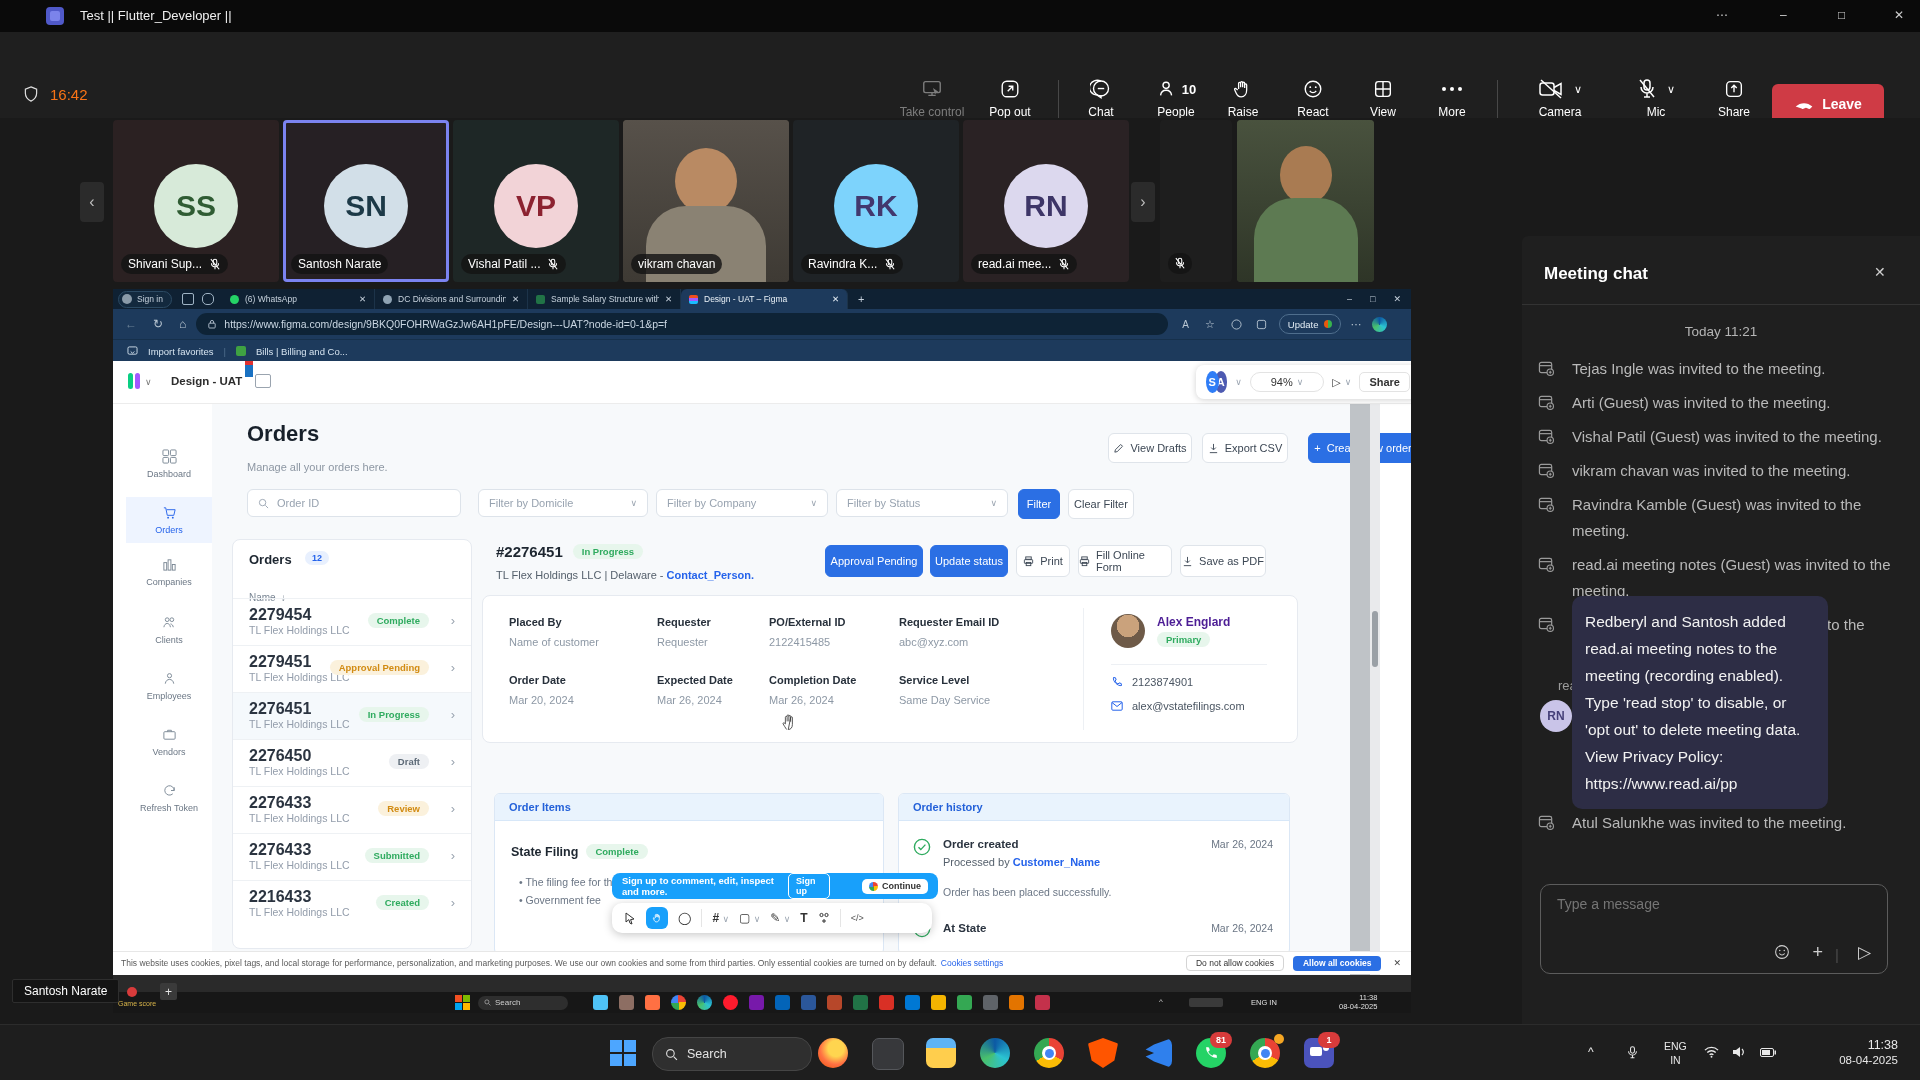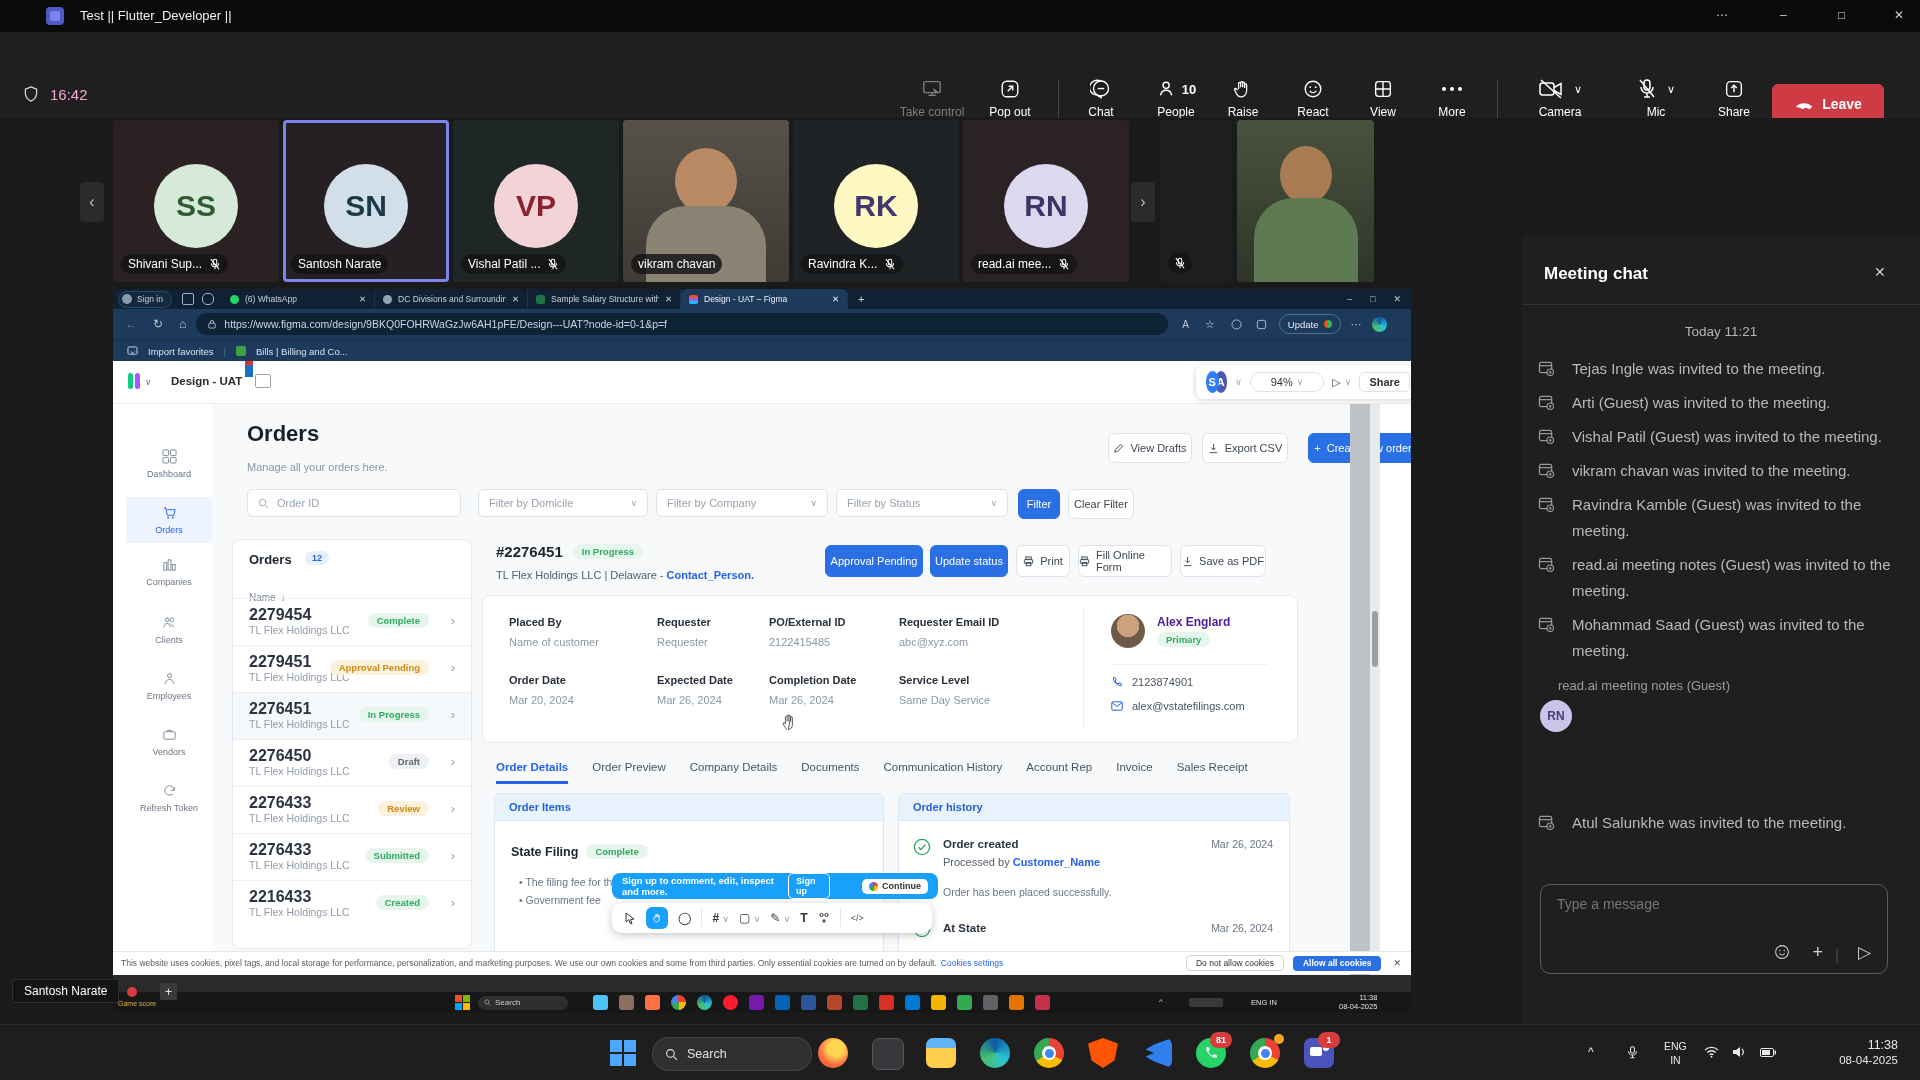--- a/index.html
+++ b/index.html
@@ -12,21 +12,21 @@
   .titlebar .tlogo:after{content:"";position:absolute;left:4px;top:4px;width:10px;height:10px;background:#7b83eb;border-radius:2px;}
   .titlebar .ttext{left:80px;top:8px;font-size:13px;color:#efefef;}
   .winctl{top:8px;font-size:12px;color:#cfcfcf;}
   .toolbar{left:0;top:32px;width:1920px;height:86px;background:#1f1f1f;}
   .ctrl{position:absolute;top:46px;width:76px;display:flex;flex-direction:column;align-items:center;gap:5px;color:#fff;font-size:12px;}
   .ctrl.dim{color:#7d7d7d;}
   .ctrl .lbl{white-space:nowrap;}
   .vdiv{position:absolute;top:48px;height:42px;width:1px;background:#484848;}
   .chat-underline{position:absolute;top:108px;width:36px;height:3px;background:#fff;border-radius:2px;}
   .leave{left:1772px;top:52px;width:112px;height:40px;background:#cf3b45;border-radius:6px;display:flex;align-items:center;justify-content:center;gap:8px;color:#fff;font-size:14px;font-weight:700;}
-  .timebox{left:22px;top:52px;display:flex;align-items:center;gap:10px;color:#f9a8d4;font-size:15px;}
+  .timebox{left:22px;top:52px;display:flex;align-items:center;gap:10px;color:#f97316;font-size:15px;}
   
   .stage{left:0;top:118px;width:1920px;height:906px;background:#1a1a1a;}
   .tile{position:absolute;top:2px;width:166px;height:162px;border-radius:4px;overflow:hidden;}
   .tile.sel{outline:3px solid #7b83f0;outline-offset:-3px;}
   .avatar{position:absolute;left:50%;top:44px;transform:translateX(-50%);width:84px;height:84px;border-radius:50%;display:flex;align-items:center;justify-content:center;font-size:30px;font-weight:700;}
   .nametag{position:absolute;left:8px;bottom:8px;background:rgba(20,20,20,.82);border-radius:10px;padding:3px 7px;display:flex;align-items:center;gap:7px;color:#fff;font-size:12px;max-width:140px;white-space:nowrap;}
   .navbtn{position:absolute;top:64px;width:24px;height:40px;background:#2b2b2b;border-radius:4px;color:#bdbdbd;font-size:16px;display:flex;align-items:center;justify-content:center;}
   .photo{position:absolute;inset:0;}
   .head{position:absolute;left:50%;transform:translateX(-50%);border-radius:50%;}
   .shoulders{position:absolute;left:50%;transform:translateX(-50%);border-radius:40px 40px 0 0;}
@@ -282,21 +282,21 @@
     <div class="photo" style="background:linear-gradient(180deg,#57514a 0%,#3e3a34 100%);">
       <div class="head" style="top:28px;width:62px;height:66px;background:#b98a63;"></div>
       <div class="shoulders" style="top:86px;width:120px;height:80px;background:#8a8273;"></div>
     </div>
     <div class="nametag">
         <span>vikram chavan</span>
       </div>
   </div>
 
   <div class="tile" style="left:793px;background:#1f2326;">
-    <div class="avatar" style="background:#fef9c3;color:#42386e;">RK</div>
+    <div class="avatar" style="background:#7dd3fc;color:#42386e;">RK</div>
     <div class="nametag">
         <span>Ravindra K...</span>
       <span>
           <svg width="12" height="13" viewBox="0 0 20 22">
             <rect x="7" y="2" width="6" height="10" rx="3" fill="none" stroke="#fff" stroke-width="1.8"></rect>
             <path d="M4 9a6 6 0 0012 0M10 15v4" fill="none" stroke="#fff" stroke-width="1.8"></path>
             <line x1="3" y1="2" x2="17" y2="19" stroke="#fff" stroke-width="1.8"></line>
           </svg>
         </span>
       </div>
@@ -714,30 +714,20 @@
             <span>
                 <svg width="12" height="10" viewBox="0 0 12 10">
                   <rect x=".8" y=".8" width="10.4" height="8.4" rx="1" fill="none" stroke="#2563eb"></rect>
                   <path d="M1 1.5L6 5.5l5-4" fill="none" stroke="#2563eb"></path>
                 </svg>
               </span>
             <span>alex@vstatefilings.com</span>
           </div>
         </div>
 
-        <div class="tabsrow" style="left:284px;top:358px;">
-          <span class="ptab active">Order Details</span>
-          <span class="ptab">Order Preview</span>
-          <span class="ptab">Company Details</span>
-          <span class="ptab">Documents</span>
-          <span class="ptab">Communication History</span>
-          <span class="ptab">Account Rep</span>
-          <span class="ptab">Invoice</span>
-          <span class="ptab">Sales Receipt</span>
-        </div>
 
         <div class="subcard" style="left:282px;top:390px;width:388px;height:160px;">
           <div class="subhead">Order Items</div>
           <div class="abs" style="left:16px;top:50px;display:flex;gap:8px;align-items:center;">
             <span style="font-size:12.5px;font-weight:700;color:#1d2630;">State Filing</span>
             <span class="badge b-green">Complete</span>
           </div>
           <div class="abs" style="left:24px;top:82px;font-size:10.5px;color:#6b7685;"><span>•</span> <span>The filing fee for the a</span></div>
           <div class="abs" style="left:24px;top:100px;font-size:10.5px;color:#6b7685;"><span>•</span> <span>Government fee</span></div>
         </div>
@@ -951,20 +941,21 @@
           <rect x="1.5" y="2.5" width="13" height="11" rx="2" fill="none" stroke="#9a9a9a" stroke-width="1.3"></rect>
           <path d="M1.5 6h13" stroke="#9a9a9a" stroke-width="1.3"></path>
           <circle cx="13" cy="13" r="3.4" fill="#1f1f1f" stroke="#9a9a9a" stroke-width="1.2"></circle>
           <path d="M13 11.5v3M11.5 13h3" stroke="#9a9a9a" stroke-width="1.2"></path>
         </svg>
       </span>
     <span class="txt">Mohammad Saad (Guest) was invited to the meeting.</span>
   </div>
   <div class="abs" style="left:1558px;top:560px;font-size:13px;color:#9c9c9c;">read.ai meeting notes (Guest)</div>
   <div class="abs" style="left:1540px;top:582px;width:32px;height:32px;border-radius:50%;background:#c9c4e8;color:#46407a;font-size:12px;font-weight:700;display:flex;align-items:center;justify-content:center;z-index:2;">RN</div>
+  <div class="abs bubble" style="top:478px;">Redberyl and Santosh added read.ai meeting notes to the meeting (recording enabled). Type 'read stop' to disable, or 'opt out' to delete meeting data. View Privacy Policy: https://www.read.ai/pp</div>
   <div class="chatmsg abs" style="top:692px;">
     <span class="calicon">
         <svg width="17" height="16" viewBox="0 0 18 17">
           <rect x="1.5" y="2.5" width="13" height="11" rx="2" fill="none" stroke="#9a9a9a" stroke-width="1.3"></rect>
           <path d="M1.5 6h13" stroke="#9a9a9a" stroke-width="1.3"></path>
           <circle cx="13" cy="13" r="3.4" fill="#1f1f1f" stroke="#9a9a9a" stroke-width="1.2"></circle>
           <path d="M13 11.5v3M11.5 13h3" stroke="#9a9a9a" stroke-width="1.2"></path>
         </svg>
       </span>
     <span class="txt">Atul Salunkhe was invited to the meeting.</span>

